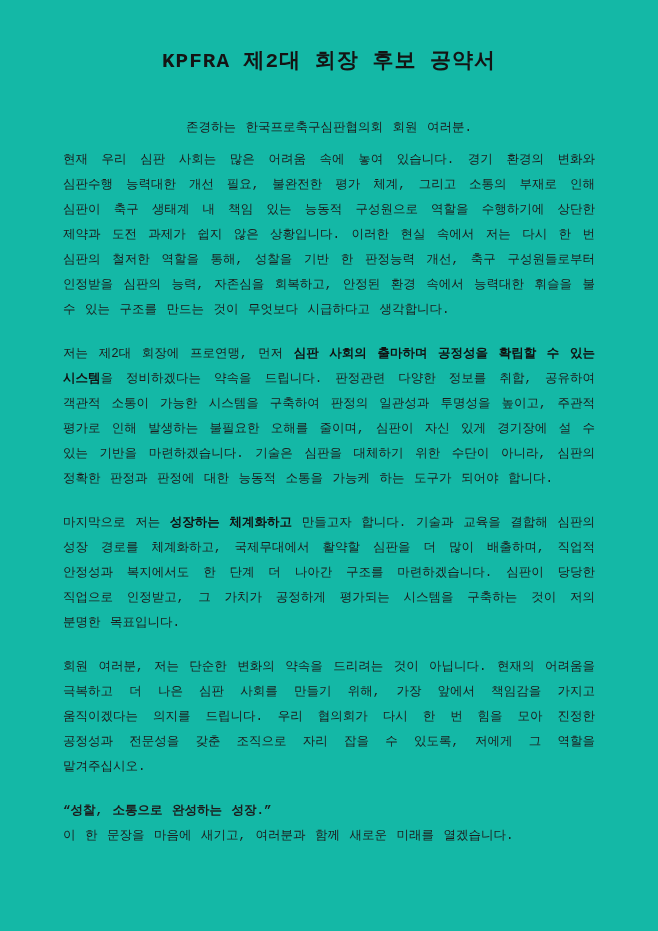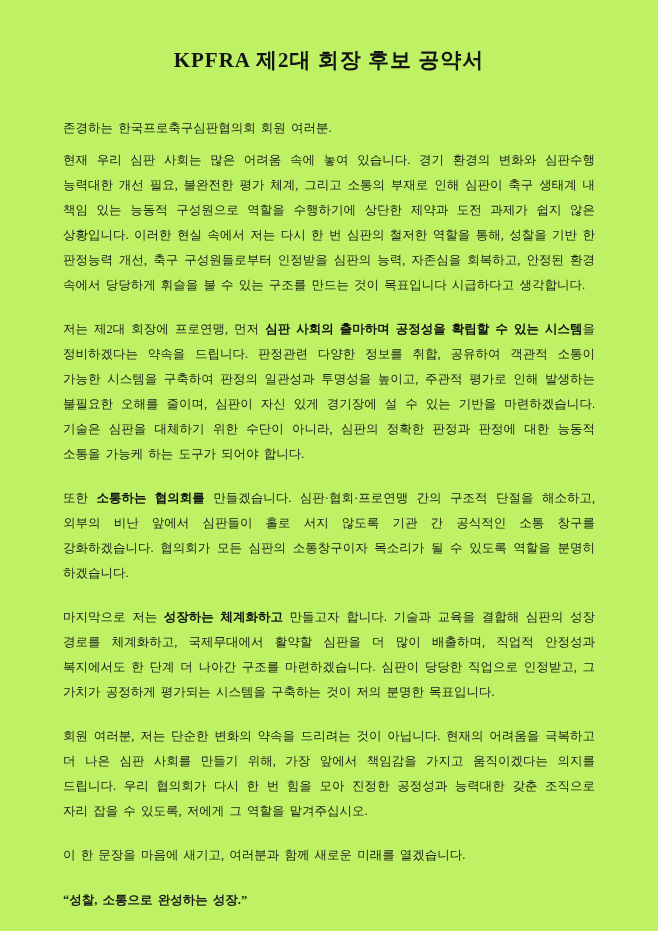--- a/index.html
+++ b/index.html
@@ -5,23 +5,23 @@
   html, body {
     margin: 0;
     padding: 0;
     background: #ffffff;
   }
   .page {
     position: relative;
     width: 658px;
     height: 931px;
     box-sizing: border-box;
-    background: #bef264;
+    background: #14b8a6;
     color: #1c1c1c;
-    font-family: Liberation Serif, serif;
+    font-family: Liberation Mono, monospace;
     padding: 46px 63px 0 63px;
     overflow: hidden;
   }
   .doc-title {
     margin: 0 0 42px 0;
     text-align: center;
     font-size: 21px;
     font-weight: 700;
     letter-spacing: 1px;
     color: #141414;
@@ -30,21 +30,21 @@
     margin: 0 0 19px 0;
     font-size: 12.5px;
     line-height: 25px;
     text-align: justify;
     word-break: keep-all;
     word-spacing: 2px;
     color: #1c1c1c;
   }
   .greeting {
     margin-bottom: 7px;
-    text-align: left;
+    text-align: center;
   }
   .para b, .bold-seg {
     font-weight: 700;
     color: #111111;
   }
   .slogan {
     margin: 6px 0 0 0;
     font-weight: 700;
     text-align: left;
   }
@@ -55,27 +55,26 @@
 </style>
 </head>
 <body>
 
 <div class="page">
 
   <h1 class="doc-title">KPFRA 제2대 회장 후보 공약서</h1>
 
   <p class="para greeting">존경하는 한국프로축구심판협의회 회원 여러분.</p>
 
-  <p class="para"><span>현재 우리 심판 사회는 많은 어려움 속에 놓여 있습니다. 경기 환경의 변화와 심판수행 능력대한 개선 필요, 불완전한 평가 체계, 그리고 소통의 부재로 인해 심판이 축구 생태계 내 책임 있는 능동적 구성원으로 역할을 수행하기에 상단한 제약과 도전 과제가 쉽지 않은 상황입니다. 이러한 현실 속에서 저는 다시 한 번 심판의 철저한 역할을 통해, 성찰을 기반 한 판정능력 개선, 축구 구성원들로부터 인정받을 심판의 능력, 자존심을 회복하고, 안정된 환경 속에서 당당하게 휘슬을 불 수 있는 구조를 만드는 것이 목표입니다 시급하다고 생각합니다.</span></p>
+  <p class="para"><span>현재 우리 심판 사회는 많은 어려움 속에 놓여 있습니다. 경기 환경의 변화와 심판수행 능력대한 개선 필요, 불완전한 평가 체계, 그리고 소통의 부재로 인해 심판이 축구 생태계 내 책임 있는 능동적 구성원으로 역할을 수행하기에 상단한 제약과 도전 과제가 쉽지 않은 상황입니다. 이러한 현실 속에서 저는 다시 한 번 심판의 철저한 역할을 통해, 성찰을 기반 한 판정능력 개선, 축구 구성원들로부터 인정받을 심판의 능력, 자존심을 회복하고, 안정된 환경 속에서 능력대한 휘슬을 불 수 있는 구조를 만드는 것이 무엇보다 시급하다고 생각합니다.</span></p>
 
   <p class="para"><span>저는 제2대 회장에 프로연맹, 먼저 </span><b>심판 사회의 출마하며 공정성을 확립할 수 있는 시스템</b><span>을 정비하겠다는 약속을 드립니다. 판정관련 다양한 정보를 취합, 공유하여 객관적 소통이 가능한 시스템을 구축하여 판정의 일관성과 투명성을 높이고, 주관적 평가로 인해 발생하는 불필요한 오해를 줄이며, 심판이 자신 있게 경기장에 설 수 있는 기반을 마련하겠습니다. 기술은 심판을 대체하기 위한 수단이 아니라, 심판의 정확한 판정과 판정에 대한 능동적 소통을 가능케 하는 도구가 되어야 합니다.</span></p>
 
-  <p class="para"><span>또한 </span><b>소통하는 협의회를</b><span> 만들겠습니다. 심판·협회·프로연맹 간의 구조적 단절을 해소하고, 외부의 비난 앞에서 심판들이 홀로 서지 않도록 기관 간 공식적인 소통 창구를 강화하겠습니다. 협의회가 모든 심판의 소통창구이자 목소리가 될 수 있도록 역할을 분명히 하겠습니다.</span></p>
 
   <p class="para"><span>마지막으로 저는 </span><b>성장하는 체계화하고</b><span> 만들고자 합니다. 기술과 교육을 결합해 심판의 성장 경로를 체계화하고, 국제무대에서 활약할 심판을 더 많이 배출하며, 직업적 안정성과 복지에서도 한 단계 더 나아간 구조를 마련하겠습니다. 심판이 당당한 직업으로 인정받고, 그 가치가 공정하게 평가되는 시스템을 구축하는 것이 저의 분명한 목표입니다.</span></p>
 
-  <p class="para"><span>회원 여러분, 저는 단순한 변화의 약속을 드리려는 것이 아닙니다. 현재의 어려움을 극복하고 더 나은 심판 사회를 만들기 위해, 가장 앞에서 책임감을 가지고 움직이겠다는 의지를 드립니다. 우리 협의회가 다시 한 번 힘을 모아 진정한 공정성과 능력대한 갖춘 조직으로 자리 잡을 수 있도록, 저에게 그 역할을 맡겨주십시오.</span></p>
+  <p class="para"><span>회원 여러분, 저는 단순한 변화의 약속을 드리려는 것이 아닙니다. 현재의 어려움을 극복하고 더 나은 심판 사회를 만들기 위해, 가장 앞에서 책임감을 가지고 움직이겠다는 의지를 드립니다. 우리 협의회가 다시 한 번 힘을 모아 진정한 공정성과 전문성을 갖춘 조직으로 자리 잡을 수 있도록, 저에게 그 역할을 맡겨주십시오.</span></p>
+
+  <p class="para slogan">“성찰, 소통으로 완성하는 성장.”</p>
 
   <p class="para slogan-followup">이 한 문장을 마음에 새기고, 여러분과 함께 새로운 미래를 열겠습니다.</p>
-
-  <p class="para slogan">“성찰, 소통으로 완성하는 성장.”</p>
 
 </div>
 
 </body></html>

